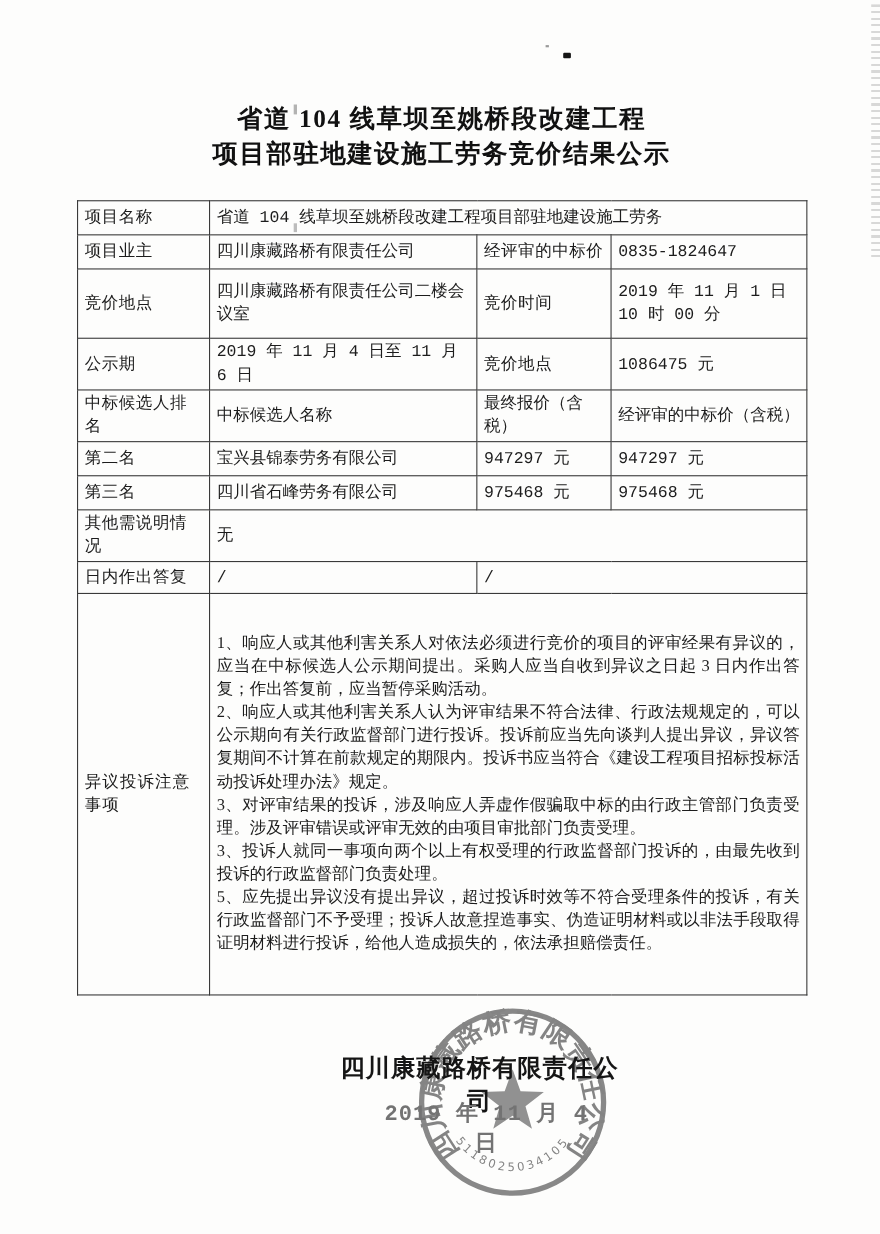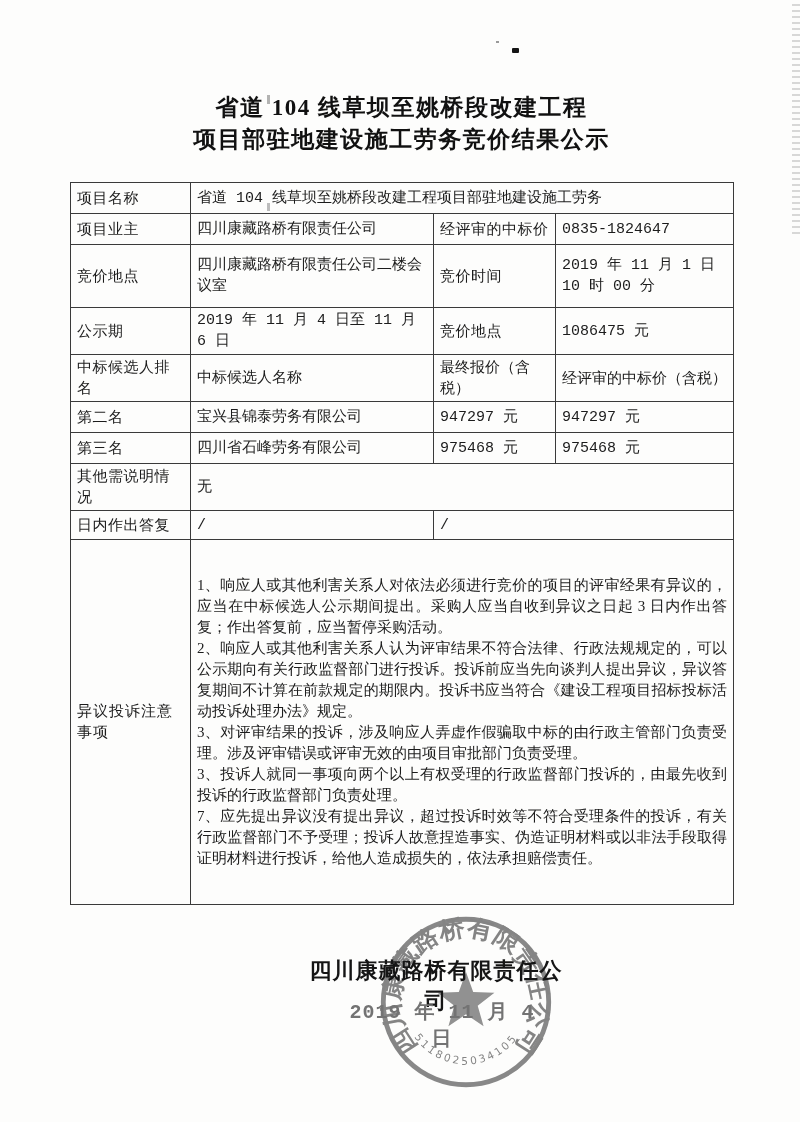--- a/index.html
+++ b/index.html
@@ -129,21 +129,21 @@
       <td class="val">/</td>
       <td class="val" colspan="2">/</td>
     </tr>
     <tr class="r-notice">
       <td class="lbl notice-lbl">异议投诉注意事项</td>
       <td class="notice-cell" colspan="3">
         <p>1、响应人或其他利害关系人对依法必须进行竞价的项目的评审经果有异议的，应当在中标候选人公示期间提出。采购人应当自收到异议之日起 3 日内作出答复；作出答复前，应当暂停采购活动。</p>
         <p>2、响应人或其他利害关系人认为评审结果不符合法律、行政法规规定的，可以公示期向有关行政监督部门进行投诉。投诉前应当先向谈判人提出异议，异议答复期间不计算在前款规定的期限内。投诉书应当符合《建设工程项目招标投标活动投诉处理办法》规定。</p>
         <p>3、对评审结果的投诉，涉及响应人弄虚作假骗取中标的由行政主管部门负责受理。涉及评审错误或评审无效的由项目审批部门负责受理。</p>
         <p>3、投诉人就同一事项向两个以上有权受理的行政监督部门投诉的，由最先收到投诉的行政监督部门负责处理。</p>
-        <p>7、应先提出异议没有提出异议，超过投诉时效等不符合受理条件的投诉，有关行政监督部门不予受理；投诉人故意捏造事实、伪造证明材料或以非法手段取得证明材料进行投诉，给他人造成损失的，依法承担赔偿责任。</p>
+        <p>5、应先提出异议没有提出异议，超过投诉时效等不符合受理条件的投诉，有关行政监督部门不予受理；投诉人故意捏造事实、伪造证明材料或以非法手段取得证明材料进行投诉，给他人造成损失的，依法承担赔偿责任。</p>
       </td>
     </tr>
   </tbody>
     </table>
 
   <svg class="seal" viewBox="0 0 200 200" xmlns="http://www.w3.org/2000/svg">
     <defs>
       <path id="sealArc" d="M 42.5,148.2 A 75,75 0 1 1 157.5,148.2" fill="none"></path>
       <path id="sealNumArc" d="M 40,138 A 71,71 0 0 0 160,138" fill="none"></path>
     </defs>

